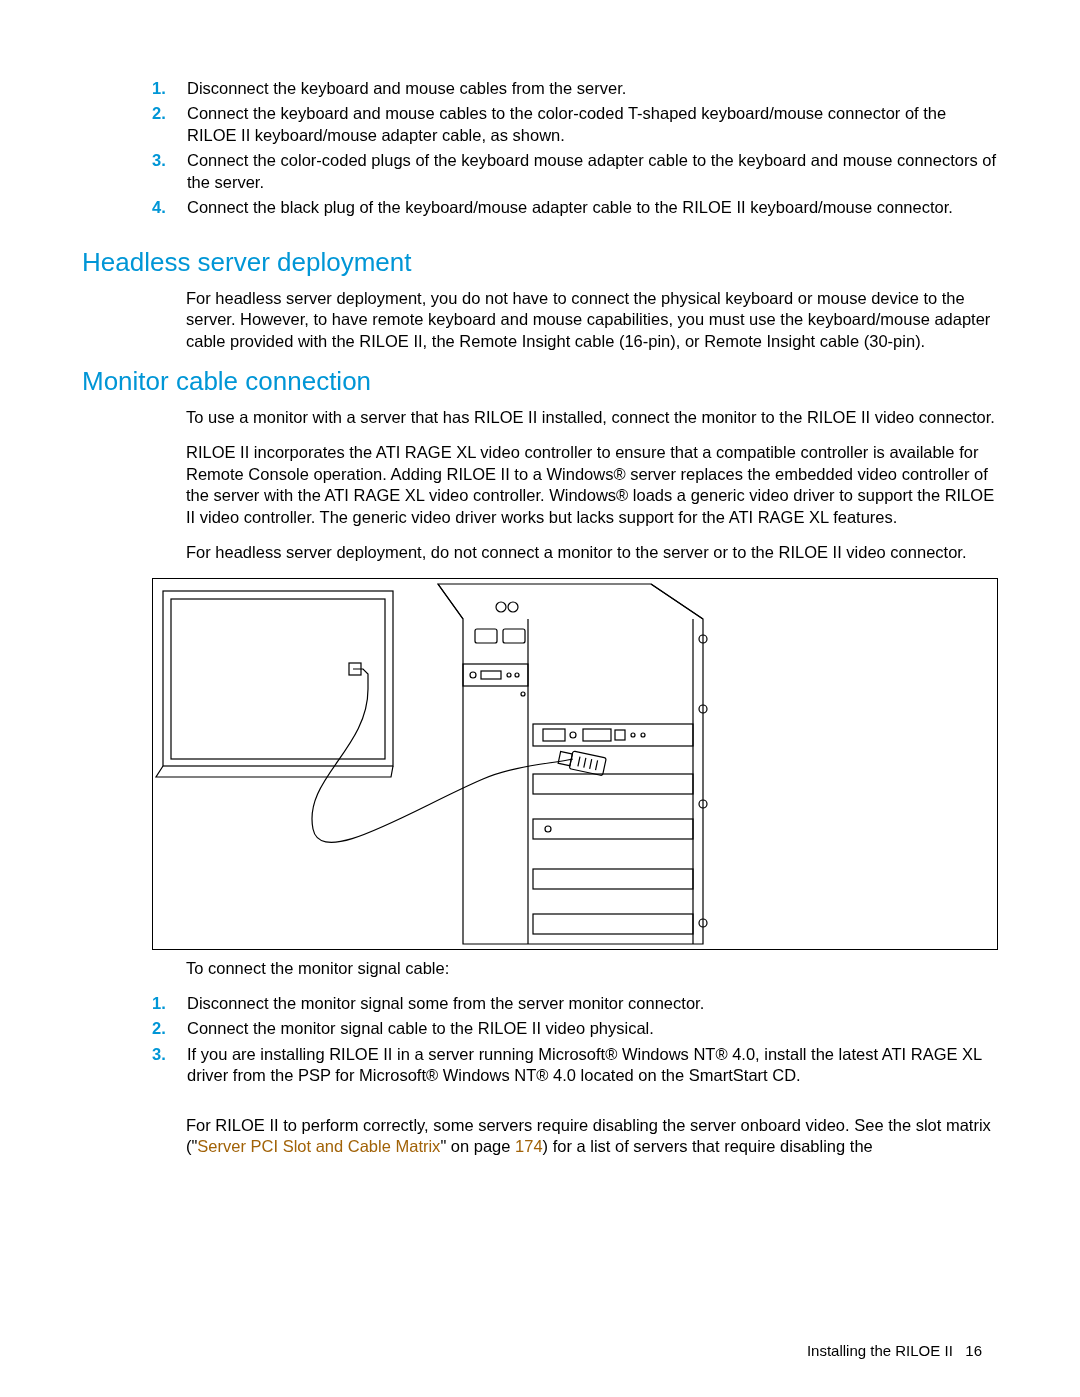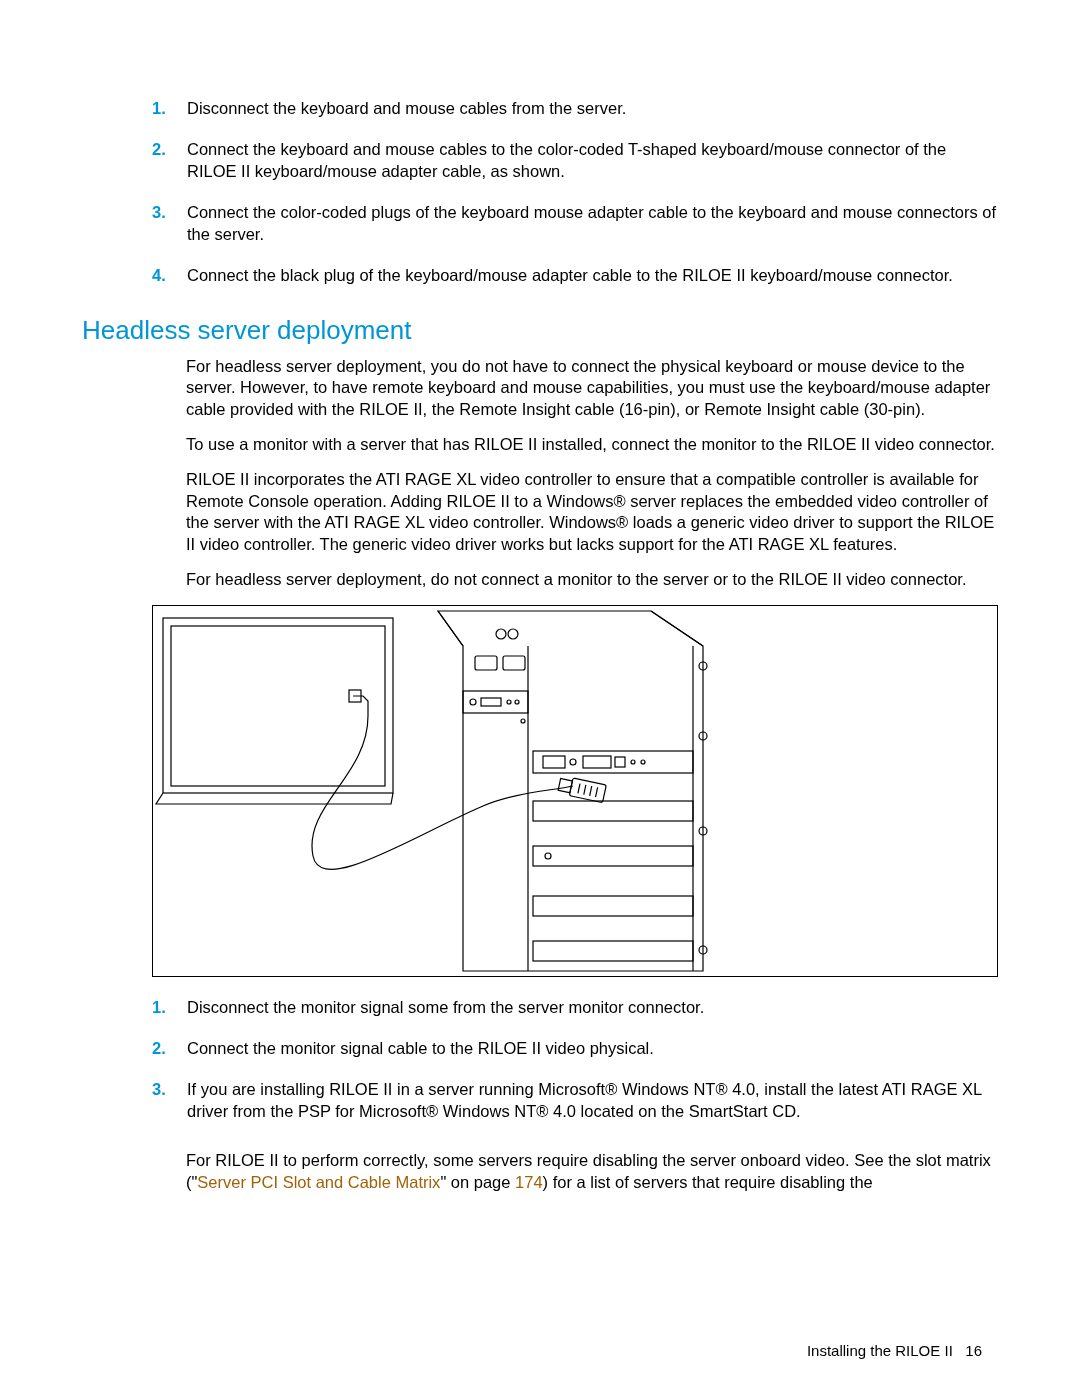--- a/index.html
+++ b/index.html
@@ -19,21 +19,20 @@
     margin-bottom: 28px;
     counter-reset: step;
   }
   ol.steps li {
     counter-increment: step;
     position: relative;
     padding-left: 35px;
     font-size: 16.5px;
     line-height: 1.3;
     margin-bottom: 4px;
-    margin-top: 20px;
   }
   ol.steps li::before {
     content: counter(step) ".";
     position: absolute;
     left: 0;
     color: #0096d6;
     font-weight: bold;
   }
   h2.section-heading {
     color: #0096d6;
@@ -70,20 +69,21 @@
   <ol class="steps">
     <li>Disconnect the keyboard and mouse cables from the server.</li>
     <li>Connect the keyboard and mouse cables to the color-coded T-shaped keyboard/mouse connector of the RILOE II keyboard/mouse adapter cable, as shown.</li>
     <li>Connect the color-coded plugs of the keyboard mouse adapter cable to the keyboard and mouse connectors of the server.</li>
     <li>Connect the black plug of the keyboard/mouse adapter cable to the RILOE II keyboard/mouse connector.</li>
   </ol>
 
   <h2 class="section-heading">Headless server deployment</h2>
   <p class="body">For headless server deployment, you do not have to connect the physical keyboard or mouse device to the server. However, to have remote keyboard and mouse capabilities, you must use the keyboard/mouse adapter cable provided with the RILOE II, the Remote Insight cable (16-pin), or Remote Insight cable (30-pin).</p>
 
+  <h2 class="section-heading">Monitor cable connection</h2>
   <p class="body">To use a monitor with a server that has RILOE II installed, connect the monitor to the RILOE II video connector.</p>
   <p class="body">RILOE II incorporates the ATI RAGE XL video controller to ensure that a compatible controller is available for Remote Console operation. Adding RILOE II to a Windows® server replaces the embedded video controller of the server with the ATI RAGE XL video controller. Windows® loads a generic video driver to support the RILOE II video controller. The generic video driver works but lacks support for the ATI RAGE XL features.</p>
   <p class="body">For headless server deployment, do not connect a monitor to the server or to the RILOE II video connector.</p>
 
   <div class="figure">
     <svg viewBox="0 0 560 370" width="560" height="370">
       <g stroke="#000" stroke-width="1.2" fill="none">
 
         <rect x="10" y="12" width="230" height="175"></rect>
         <rect x="18" y="20" width="214" height="160"></rect>
@@ -136,20 +136,21 @@
           <line x1="14" y1="4" x2="14" y2="14"></line>
           <line x1="20" y1="4" x2="20" y2="14"></line>
           <line x1="26" y1="4" x2="26" y2="14"></line>
         </g>
 
         <rect x="196" y="84" width="12" height="12"></rect>
       </g>
     </svg>
   </div>
 
+  <p class="body">To connect the monitor signal cable:</p>
 
   <ol class="steps">
     <li>Disconnect the monitor signal some from the server monitor connector.</li>
     <li>Connect the monitor signal cable to the RILOE II video physical.</li>
     <li>If you are installing RILOE II in a server running Microsoft® Windows NT® 4.0, install the latest ATI RAGE XL driver from the PSP for Microsoft® Windows NT® 4.0 located on the SmartStart CD.</li>
   </ol>
 
   <p class="body">
     <span>For RILOE II to perform correctly, some servers require disabling the server onboard video. See the slot matrix ("</span><span class="link">Server PCI Slot and Cable Matrix</span><span>" on page </span><span class="link">174</span><span>) for a list of servers that require disabling the</span>
   </p>

